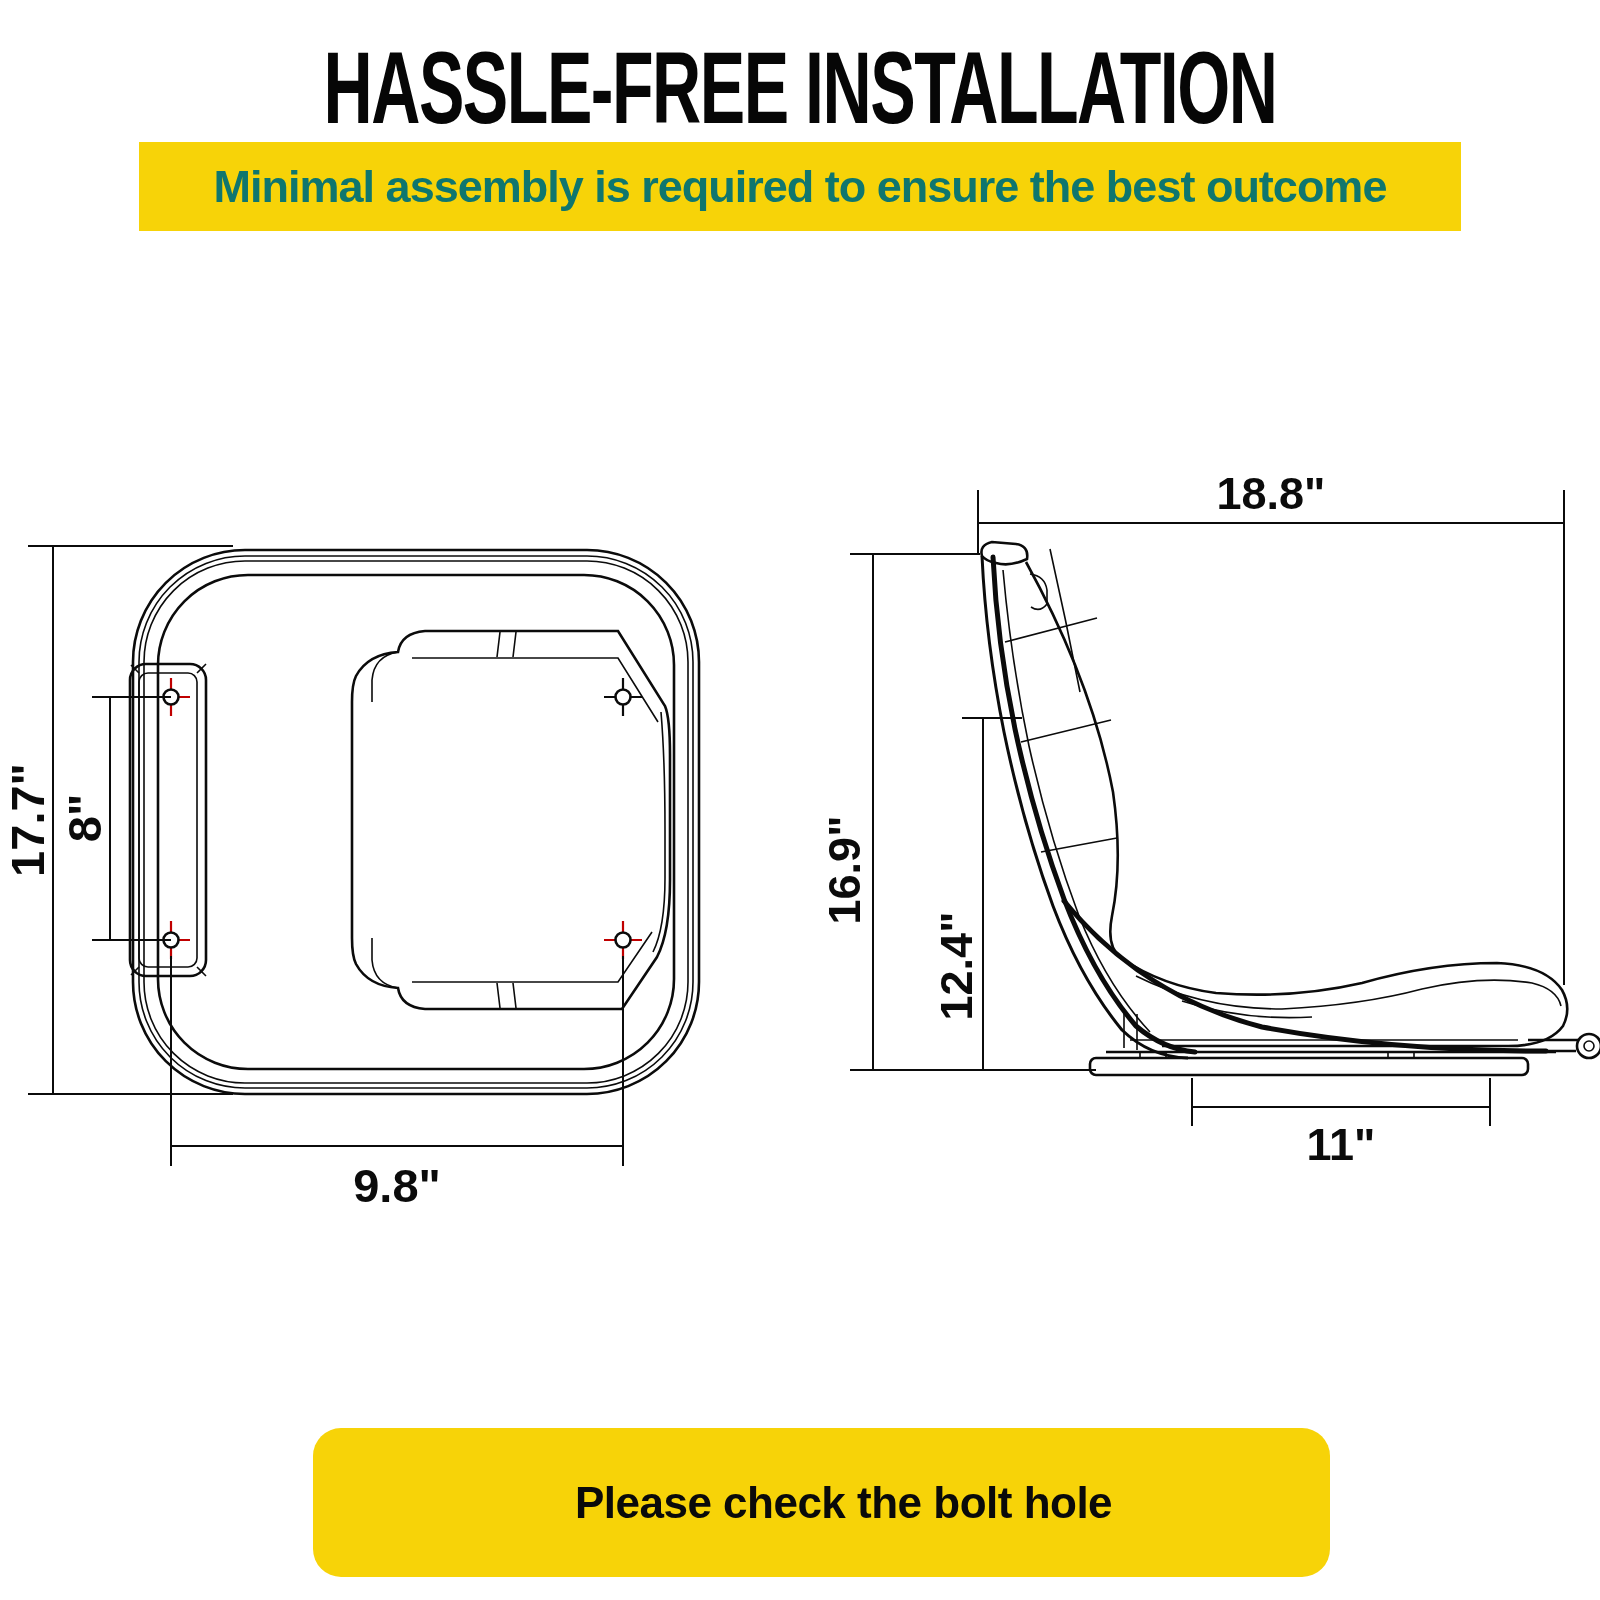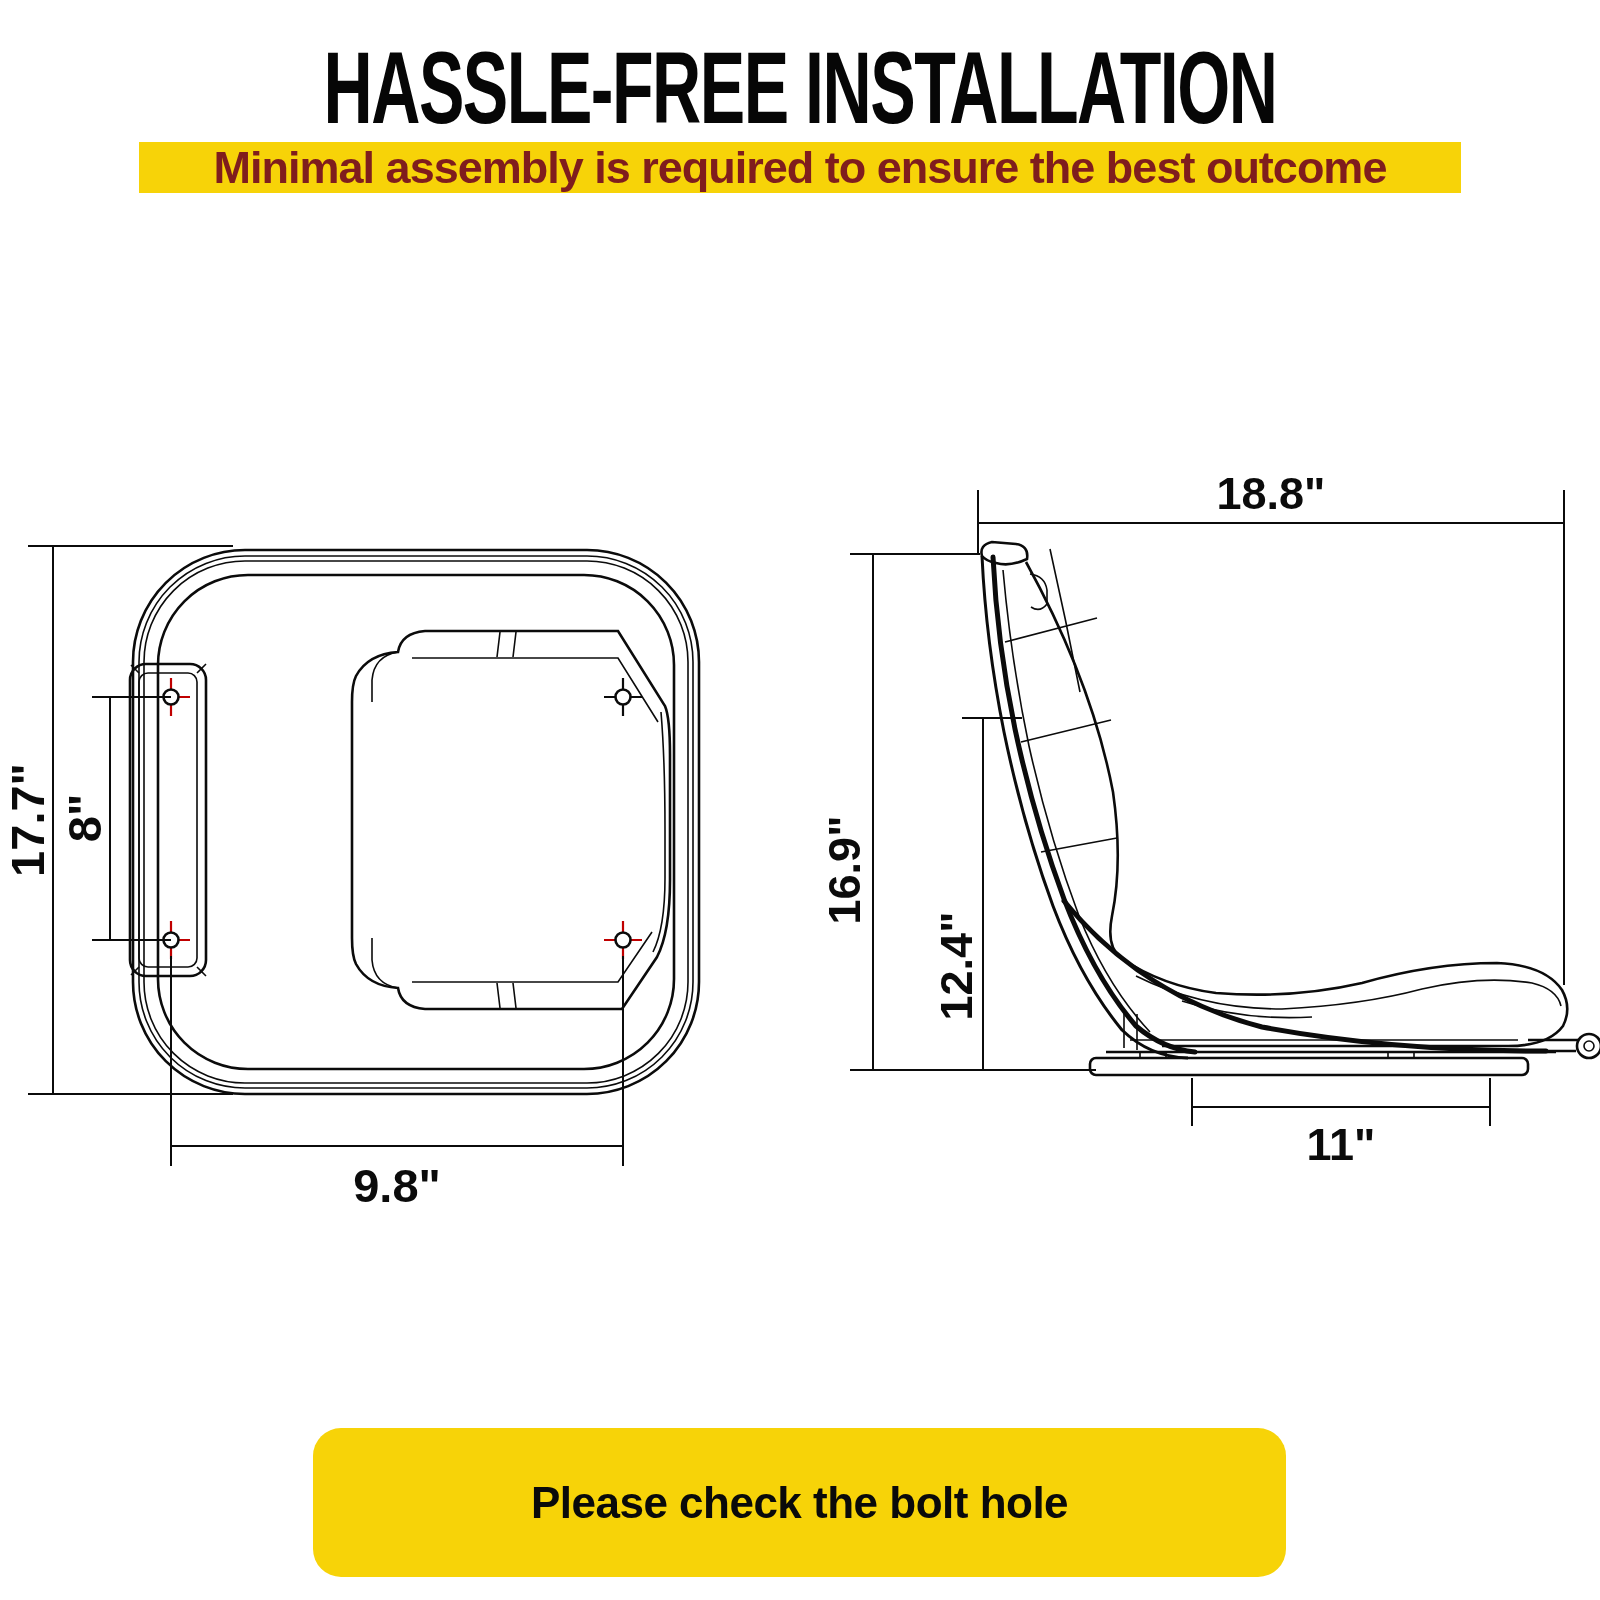--- a/index.html
+++ b/index.html
@@ -13,32 +13,32 @@
   .title{
     position:absolute;top:42px;left:0;width:1600px;
     text-align:center;
     font-size:92px;font-weight:800;line-height:1.0;
     letter-spacing:-2px;color:#060606;
     transform:scale(0.74,1.10);
     transform-origin:50% 50%;
     white-space:nowrap;
   }
   .subtitle-banner{
-    position:absolute;left:139px;top:142px;width:1322px;height:51px;
+    position:absolute;left:139px;top:142px;width:1322px;height:89px;
     background:#F7D308;
     display:flex;align-items:center;justify-content:center;
-    font-size:45px;font-weight:700;color:#7f1d1d;
+    font-size:45px;font-weight:700;color:#0f766e;
     letter-spacing:-1px;white-space:nowrap;
   }
   .footer-banner{
     position:absolute;left:313px;top:1428px;width:973px;height:149px;
     background:#F7D308;border-radius:28px;
     display:flex;flex-direction:column;align-items:center;justify-content:center;
     font-size:44px;font-weight:700;color:#0a0a0a;
-    line-height:1.5;text-align:center;letter-spacing:-0.5px;
+    line-height:1.5;text-align:center;letter-spacing:-0.5px;padding-left:44px;
   }
   svg.diagrams{position:absolute;left:0;top:0;width:1600px;height:1600px;}
   .ln1{fill:none;stroke:#0b0b0b;stroke-width:1.6px;}
   .ln2{fill:none;stroke:#0b0b0b;stroke-width:2.6px;}
   .ln3{fill:none;stroke:#0b0b0b;stroke-width:3px;}
   .ln4{fill:none;stroke:#0b0b0b;stroke-width:5px;stroke-linecap:round;}
   .dim{fill:none;stroke:#0b0b0b;stroke-width:2px;}
   .hole-c{fill:#ffffff;stroke:#0b0b0b;stroke-width:2.6px;}
   .cross-red{fill:none;stroke:#C00000;stroke-width:2.2px;}
   .cross-black{fill:none;stroke:#0b0b0b;stroke-width:2.2px;}

